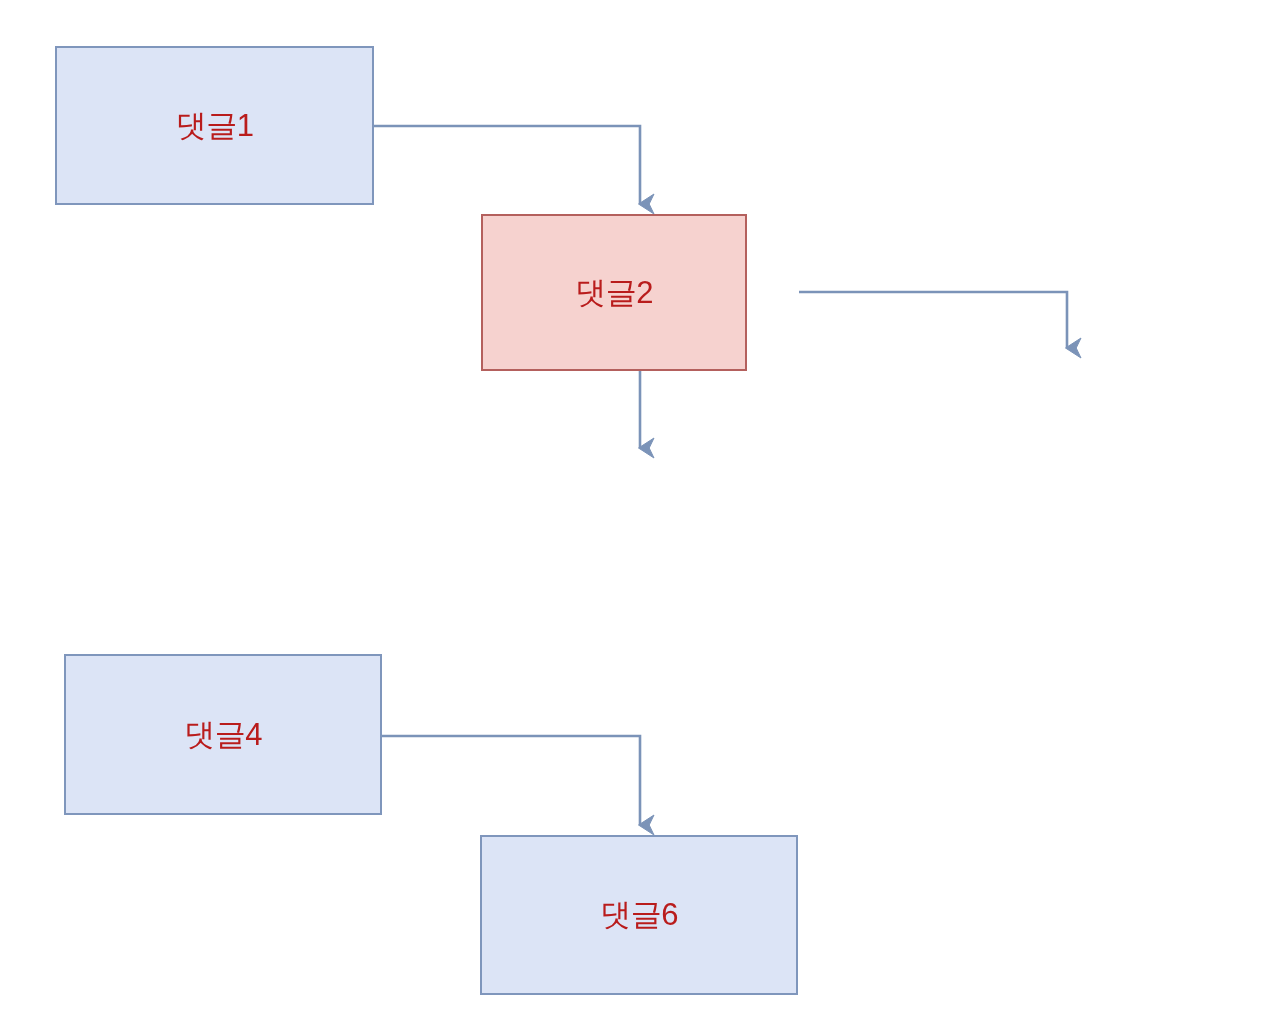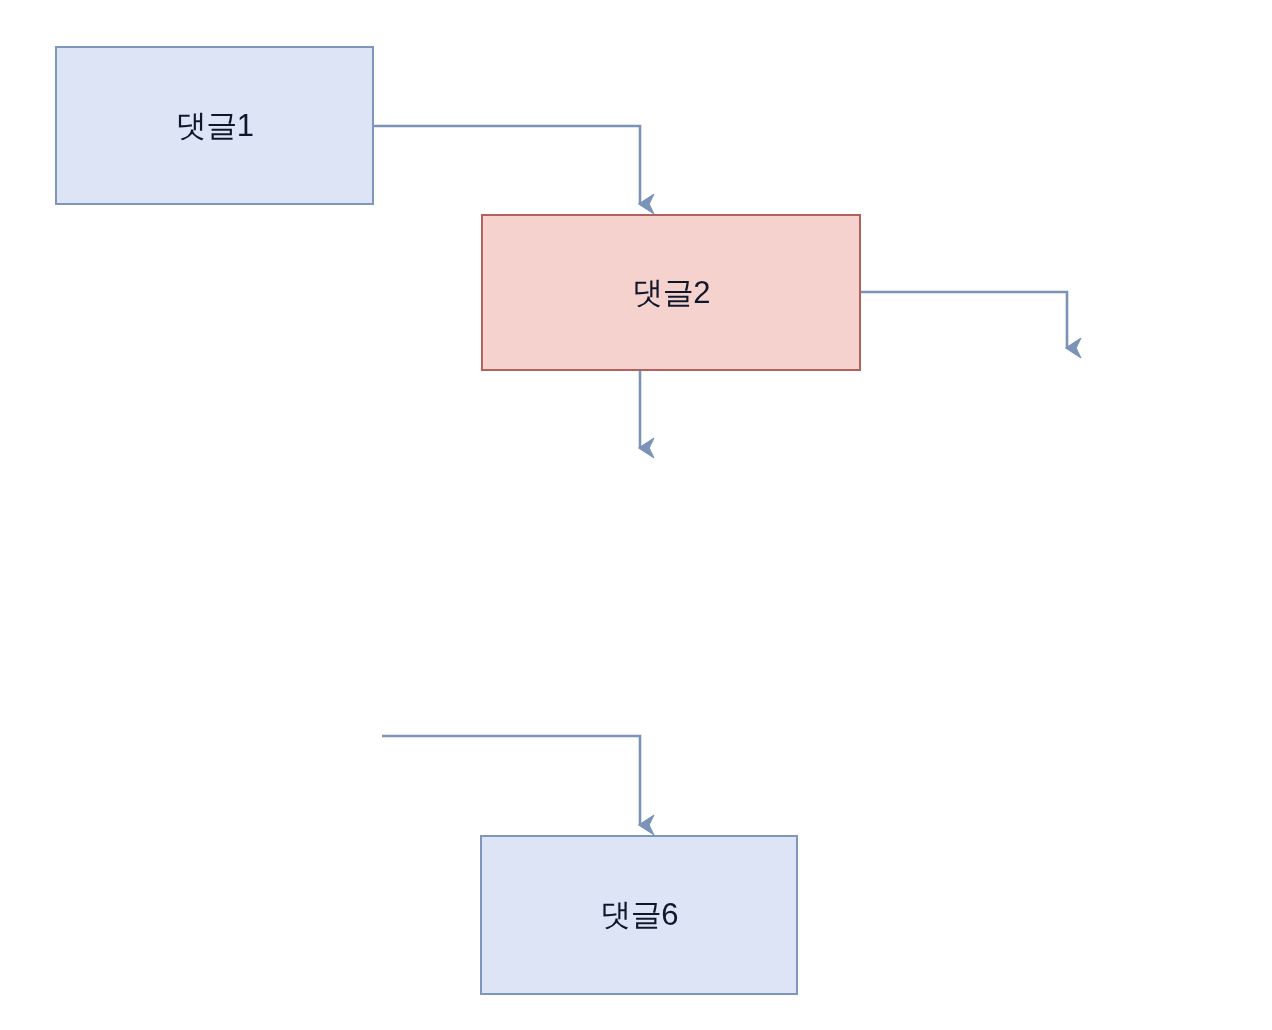--- a/index.html
+++ b/index.html
@@ -30,21 +30,21 @@
     position: absolute;
     box-sizing: border-box;
     display: flex;
     align-items: center;
     justify-content: center;
     border-style: solid;
     border-width: 2px;
     font-size: 31px;
     line-height: 1.2;
     letter-spacing: -0.5px;
-    color: #0f172a;
+    color: #b91c1c;
     text-align: center;
     white-space: nowrap;
   }
   .node.fill-blue {
     background: #dce4f6;
     border-color: #7f96bc;
   }
   .node.fill-red {
     background: #f6d2cf;
     border-color: #b4605d;
@@ -74,24 +74,27 @@
 
     <polyline points="799,292 1067,292 1067,348" fill="none" stroke="#7b93b8" stroke-width="2.6" marker-end="url(#arrowhead-down)"></polyline>
 
     <polyline points="382,736 640,736 640,825" fill="none" stroke="#7b93b8" stroke-width="2.6" marker-end="url(#arrowhead-down)"></polyline>
   </svg>
 
   <div class="node fill-blue" id="node-comment1" style="left:55px; top:46px; width:319px; height:159px;">
     <span class="node-label">댓글1</span>
   </div>
 
-  <div class="node fill-red" id="node-comment2" style="left:481px; top:214px; width:380px; height:157px;">
+  <div class="node fill-red" id="node-comment2" style="left:481px; top:214px; width:266px; height:157px;">
     <span class="node-label">댓글2</span>
   </div>
 
 
+  <div class="node fill-blue" id="node-comment4" style="left:64px; top:654px; width:318px; height:161px;">
+    <span class="node-label">댓글4</span>
+  </div>
 
 
   <div class="node fill-blue" id="node-comment6" style="left:480px; top:835px; width:318px; height:160px;">
     <span class="node-label">댓글6</span>
   </div>
 
 </div>
 
 </body></html>

